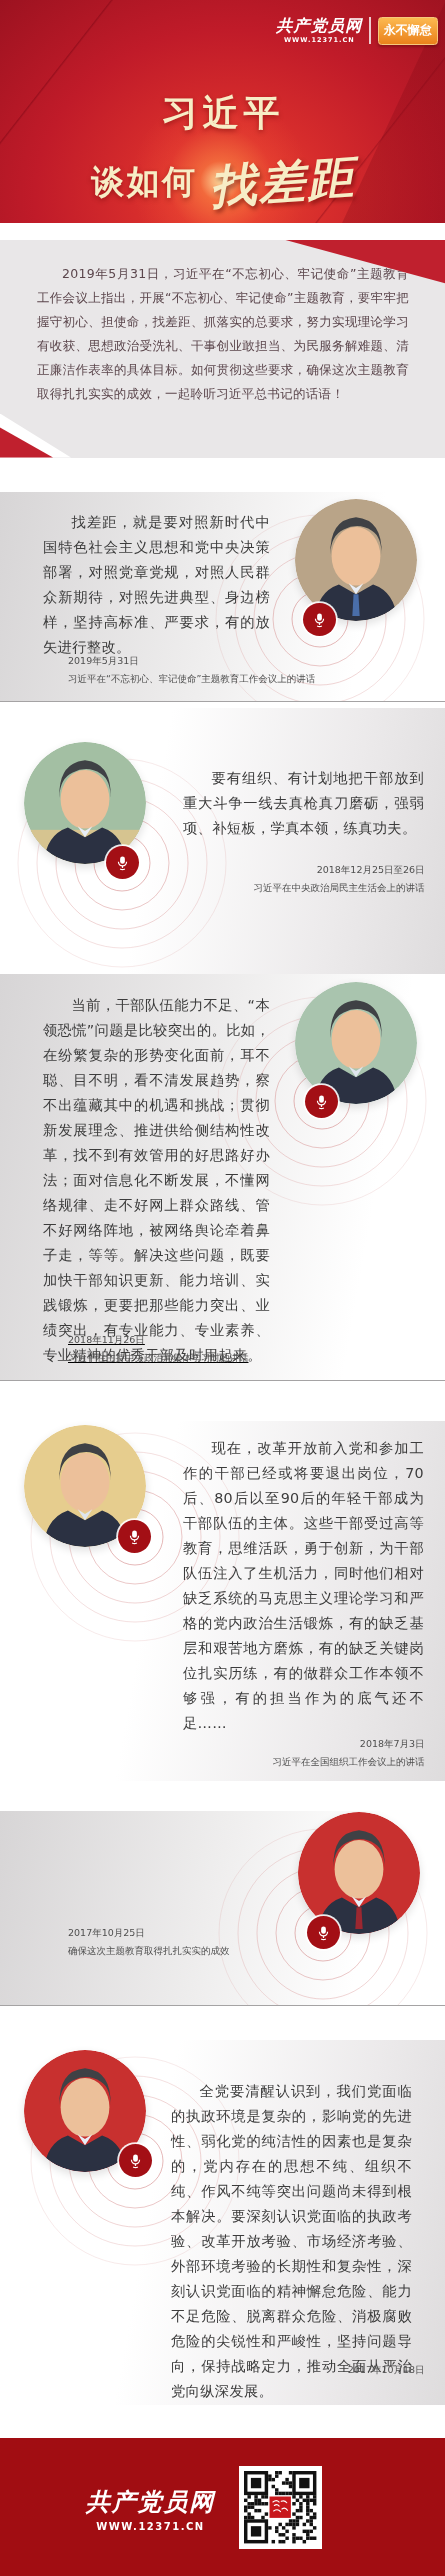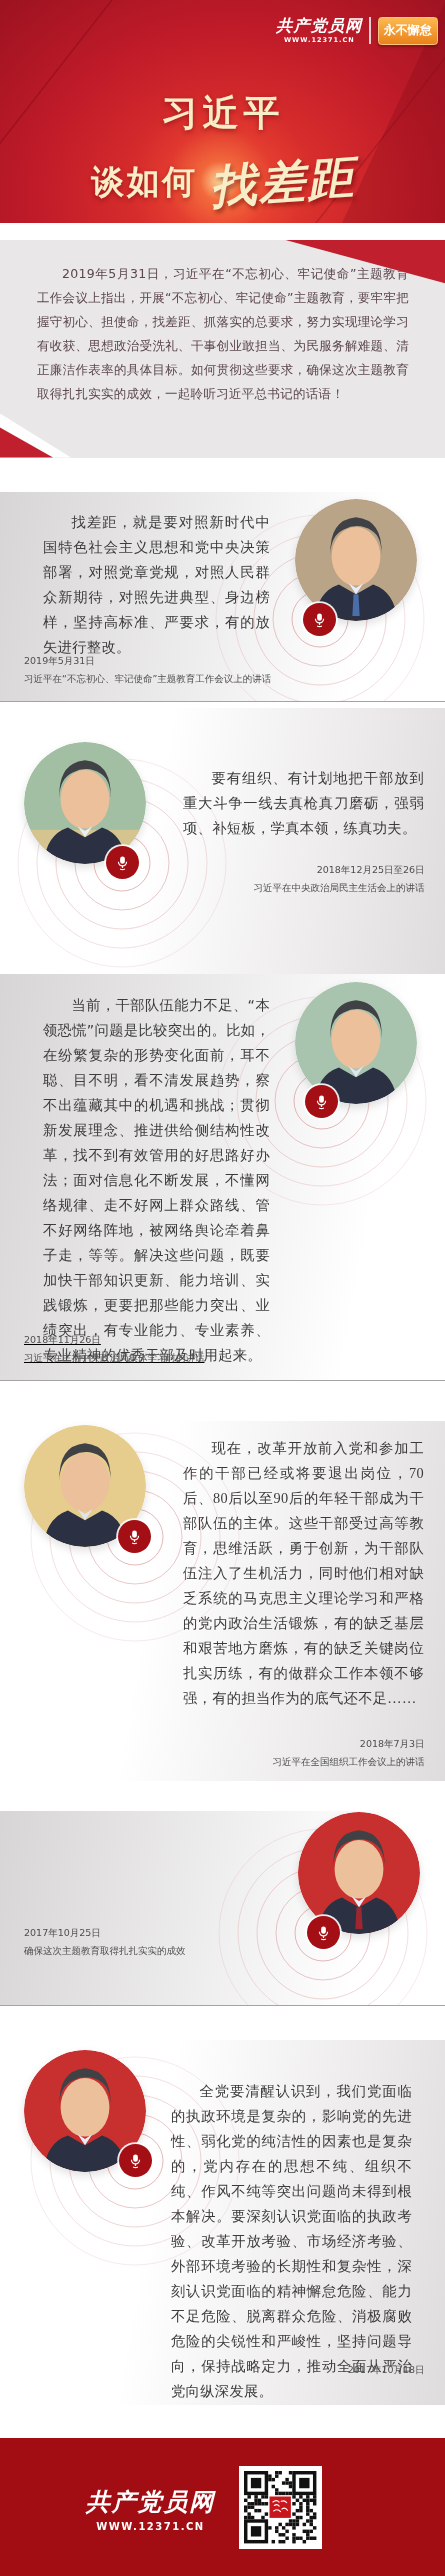--- a/index.html
+++ b/index.html
@@ -47,21 +47,21 @@
     text-align:justify;text-indent:2em;letter-spacing:0.3px;}
 
   .gap{background:#fff;}
 
   
   .card{position:relative;width:446px;overflow:hidden;box-sizing:border-box;}
   .card.odd{background:linear-gradient(100deg,#d7d5d6 0%,#efeeee 48%,#ffffff 80%);border-bottom:1.8px solid #a5a3a4;}
   .card.even{background:linear-gradient(100deg,#ffffff 35%,#eceaeb 75%,#dedcdd 100%);}
   .qtext{position:absolute;}
   .qtext p{margin:0;font-size:14.3px;line-height:25px;color:#3c3c3c;text-align:justify;text-indent:2em;letter-spacing:0.3px;}
-  .meta{position:absolute;}
+  .meta{position:absolute;margin-left:44px;}
   .meta div{font-size:9.5px;line-height:18px;color:#4f4f4f;}
   .meta.right{text-align:right;}
   .photo{position:absolute;width:122px;height:122px;border-radius:50%;overflow:hidden;
     box-shadow:0 3.6px 8.3px rgba(0,0,0,.12);}
   .photo svg{display:block;width:100%;height:100%;}
   .rings{position:absolute;width:0;height:0;}
   .ring{position:absolute;left:0;top:0;transform:translate(-50%,-50%);border-radius:50%;
     border:0.6px solid #cf7d7d;}
   .r1{width:55px;height:55px;opacity:.55}
   .r2{width:93px;height:93px;opacity:.42}
@@ -269,21 +269,21 @@
         </svg>
     </div>
     <div class="mic" style="left:118px;top:99px;">
       <svg viewBox="0 0 28 28">
           <rect x="10.5" y="5" width="7" height="11" rx="3.5" fill="#fff"></rect>
           <path d="M8 13 a6 6 0 0 0 12 0" fill="none" stroke="#fff" stroke-width="1.8"></path>
           <path d="M14 19 v3" stroke="#fff" stroke-width="1.8"></path>
           <path d="M10.5 23.5 q3.5 2 7 0" fill="none" stroke="#fff" stroke-width="1.8"></path>
         </svg>
     </div>
-    <div class="qtext" style="left:183px;top:15.5px;width:241px;font-family:Liberation Serif, serif;">
+    <div class="qtext" style="left:183px;top:15.5px;width:241px;">
       <p>现在，改革开放前入党和参加工作的干部已经或将要退出岗位，70后、80后以至90后的年轻干部成为干部队伍的主体。这些干部受过高等教育，思维活跃，勇于创新，为干部队伍注入了生机活力，同时他们相对缺乏系统的马克思主义理论学习和严格的党内政治生活锻炼，有的缺乏基层和艰苦地方磨炼，有的缺乏关键岗位扎实历练，有的做群众工作本领不够强，有的担当作为的底气还不足……</p>
     </div>
     <div class="meta right" style="right:21.4px;top:314px;width:250px;">
       <div>2018年7月3日</div>
       <div>习近平在全国组织工作会议上的讲话</div>
     </div>
   </section>
 
   <div class="gap" style="height:30px;"></div>
 

